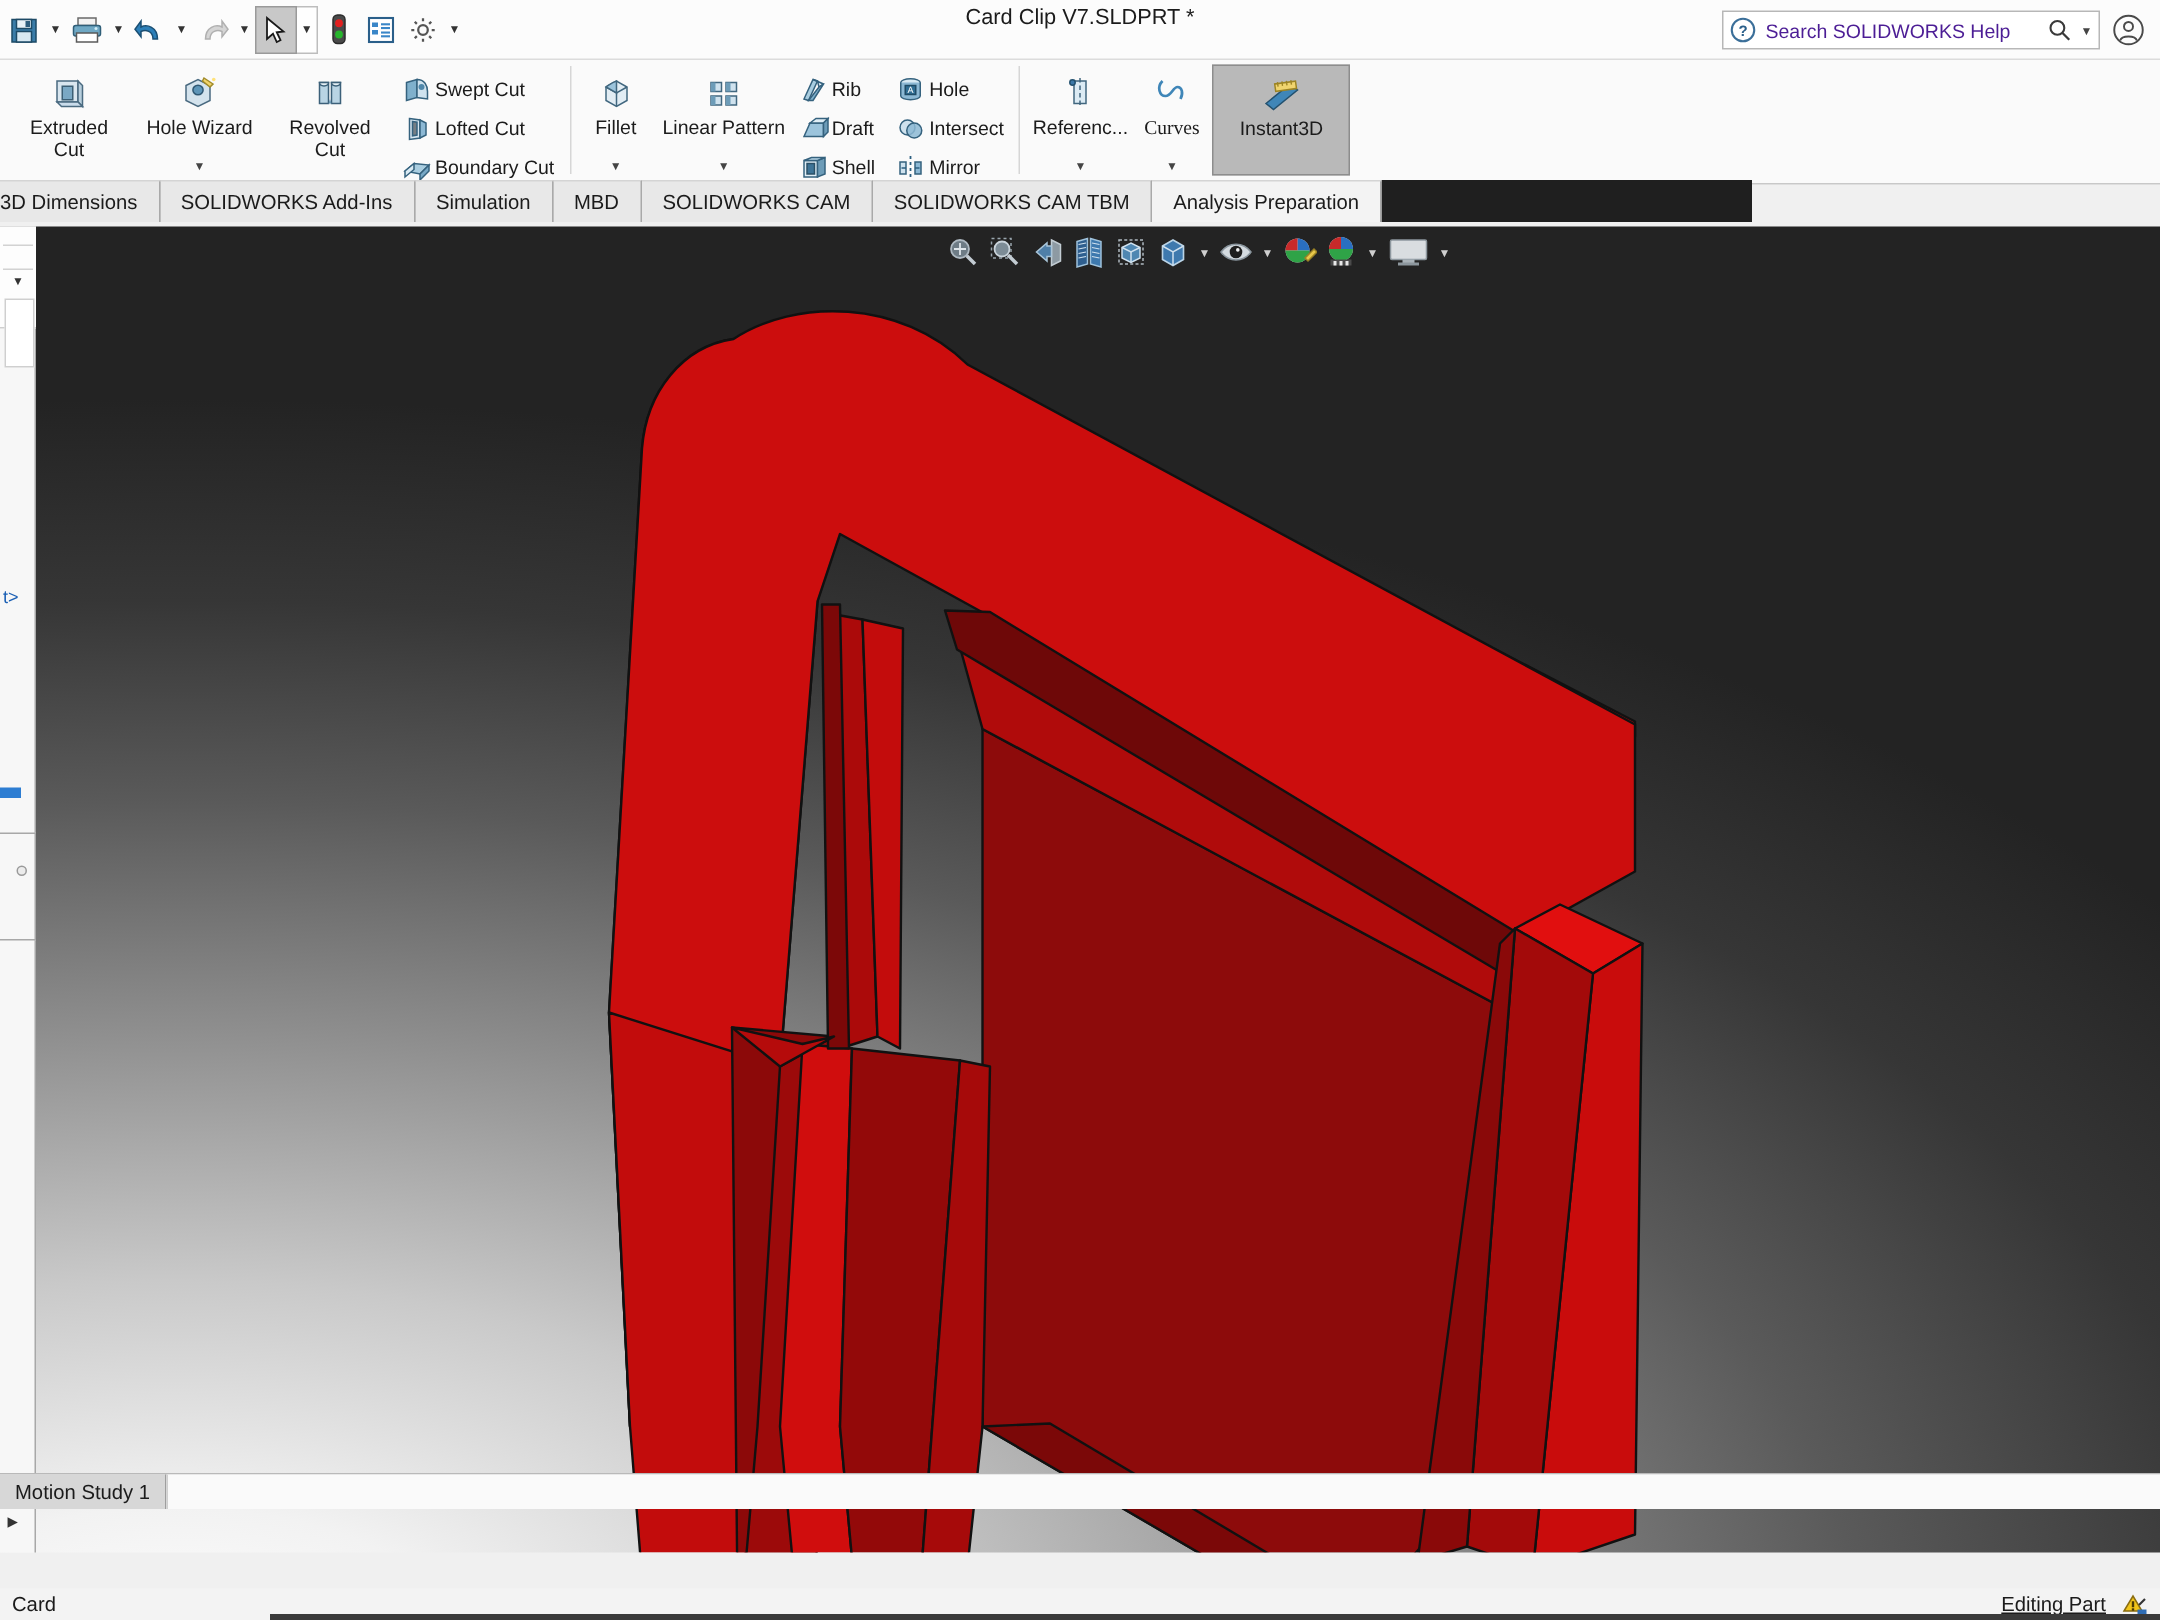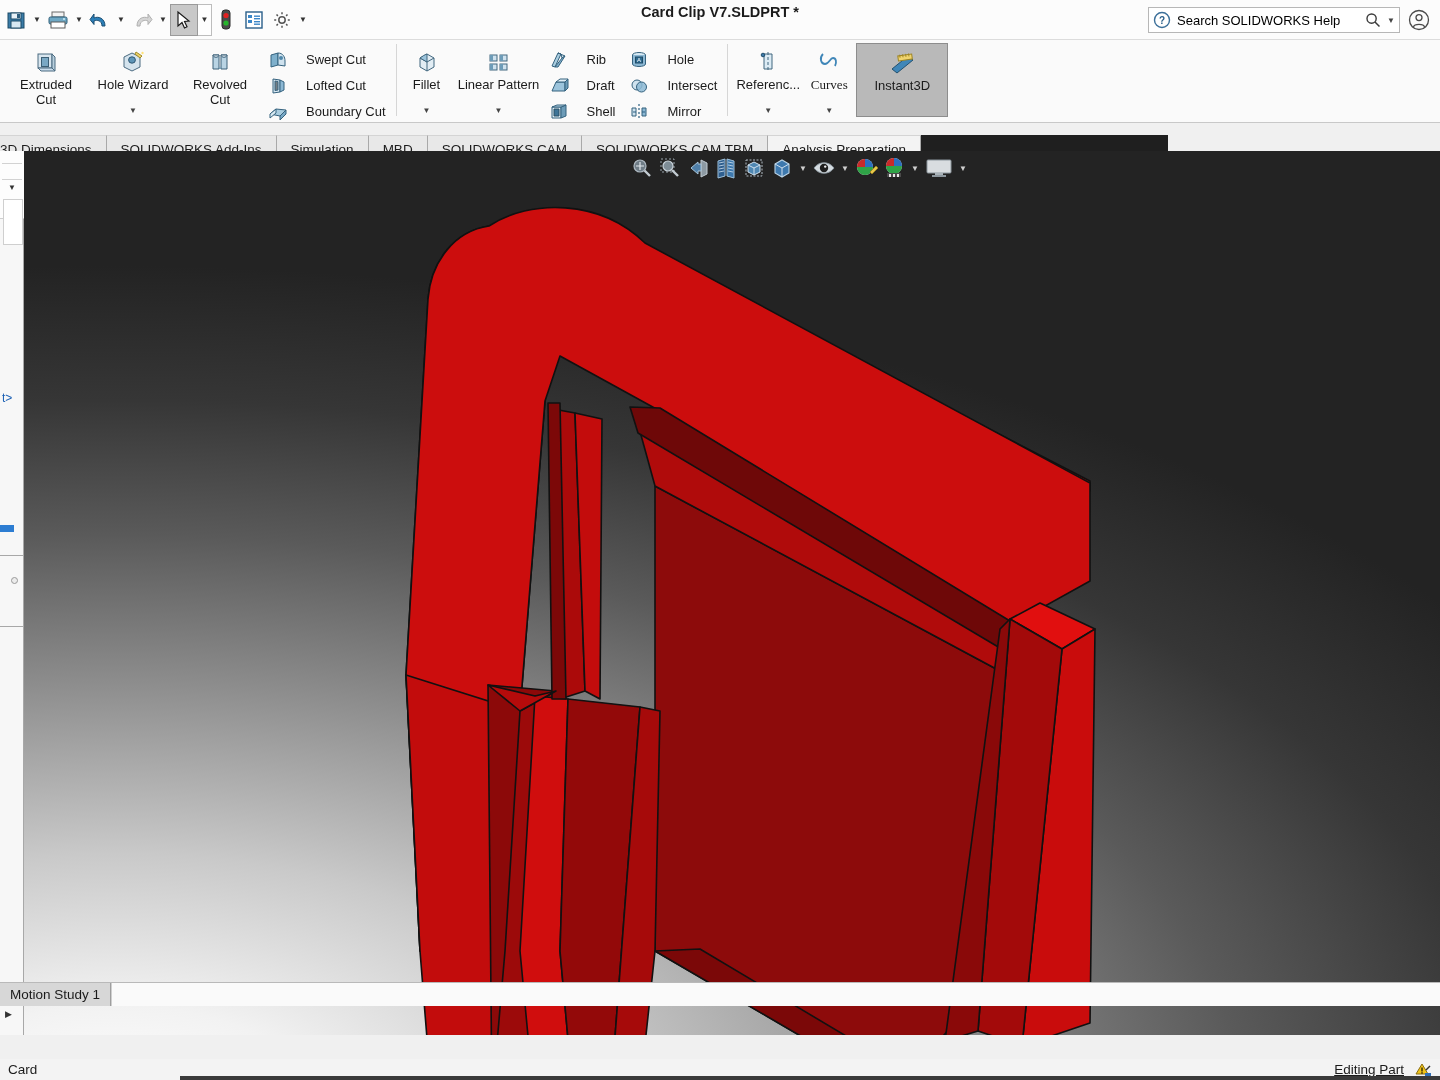--- a/index.html
+++ b/index.html
@@ -28,33 +28,33 @@
   .qat-item.sel { background:#c8c8c8; border:1px solid #9a9a9a; }
   .qat-caret {
     width:14px; height:32px; display:flex; align-items:center; justify-content:center;
     font-size:8px; color:#333;
   }
   .qat-caret.boxed { border:1px solid #bdbdbd; border-left:none; background:#fefefe; height:32px;}
 
   .doc-title {
     position:absolute; left:0; right:0; top:0; height:24px;
     display:flex; align-items:center; justify-content:center;
-    font-size:14.5px; color:#1b1b1b; pointer-events:none;font-weight:bold;
+    font-size:14.5px; color:#1b1b1b; pointer-events:none;
   }
   .title-right {
     position:absolute; right:4px; top:0; height:40px;
     display:flex; align-items:center; gap:2px;
   }
   .searchbox {
     display:flex; align-items:center;
     width:252px; height:26px;
     border:1px solid #b7b7b7; background:#fff;
     padding:0 4px; gap:6px;
   }
-  .searchbox .ph { flex:1; color:#000000; font-size:13px; }
+  .searchbox .ph { flex:1; color:#4c1d95; font-size:13px; }
   .avatar-btn { width:34px; height:34px; display:flex; align-items:center; justify-content:center; }
 
   
   .ribbon {
     position:absolute; left:0; top:40px; width:1440px; height:83px;
     background:#fafafa; border-bottom:1px solid #c8c8c8;
     display:flex; align-items:stretch;
   }
   .rgroup { display:flex; align-items:flex-start; height:83px; padding:3px 0 0 0; }
   .rgroup-sep { width:1px; background:#d6d6d6; margin:4px 6px 6px 6px; }
@@ -72,27 +72,27 @@
   .big-btn.w-fillet { width:48px; }
   .big-btn .ico { height:26px; display:flex; align-items:flex-end; }
   .big-btn .lbl {
     margin-top:3px; font-size:13px; line-height:15px; text-align:center; color:#1b1b1b;
   }
   .big-btn .dd { position:absolute; bottom:2px; left:0; right:0; text-align:center; font-size:8px; color:#444; }
   .big-btn.active { background:#b9b9b9; border:1px solid #8d8d8d; }
 
   .small-col { display:flex; flex-direction:column; padding-top:4px; gap:1px; }
   .small-btn {
-    display:flex; align-items:center; gap:18px; height:25px; padding:0 4px 0 2px; cursor:default;
+    display:flex; align-items:center; gap:2px; height:25px; padding:0 4px 0 2px; cursor:default;
   }
   .small-btn .lbl { font-size:13px; color:#1b1b1b; white-space:nowrap; }
 
   
   .tabs {
-    position:absolute; left:0; top:135px; height:28px; width:1168px;
+    position:absolute; left:0; top:120px; height:28px; width:1168px;
     background:#1f1f1f;
     display:flex; align-items:stretch;
   }
   .tab {
     display:flex; align-items:center; padding:0 14px;
     background:#e8e8e8; border-right:1px solid #a9a9a9;
     font-size:13.5px; color:#1b1b1b; cursor:default;
     border-top:1px solid #d4d4d4;
   }
   .tab:first-child { border-left:none; }

